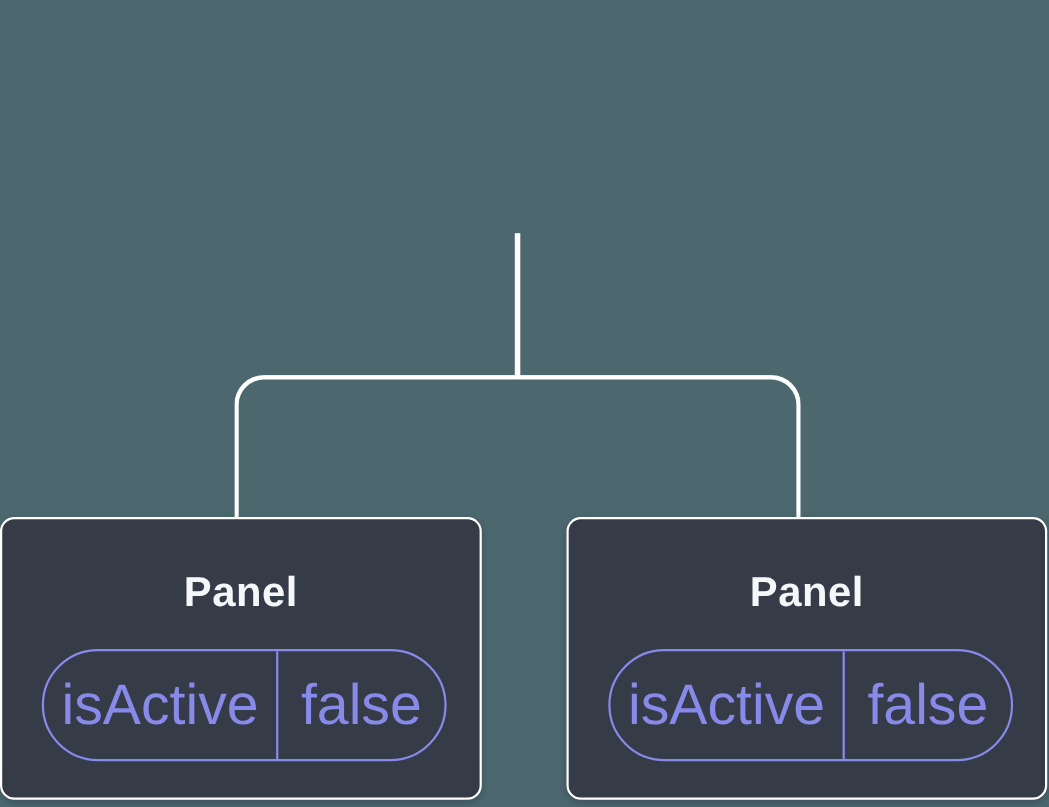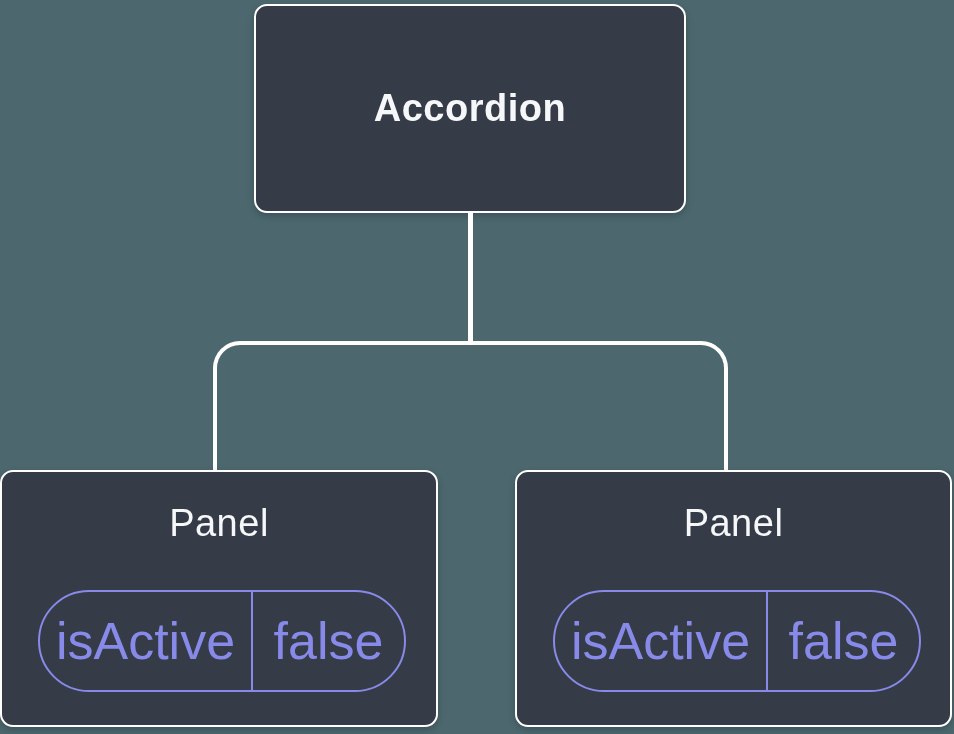--- a/index.html
+++ b/index.html
@@ -70,24 +70,24 @@
   .panel-node {
     top: 470px;
     height: 257px;
     display: flex;
     flex-direction: column;
     align-items: center;
   }
   .panel-left { left: 0px; width: 438px; }
   .panel-right { left: 515px; width: 437px; }
   .panel-title {
-    margin-top: 28px;
+    margin-top: 44px;
     color: var(--node-text);
     font-size: 38px;
-    font-weight: 400;
+    font-weight: 700;
     letter-spacing: 0.5px;
     line-height: 46px;
     white-space: nowrap;
   }
   .state-pill {
     position: absolute;
     left: 36px;
     top: 118px;
     width: 368px;
     height: 102px;
@@ -110,23 +110,20 @@
     width: 213px;
     border-right: 2.5px solid var(--state-accent);
   }
   .state-value-cell { flex: 1; }
 </style>
 </head>
 <body>
 
 <div class="canvas">
 
-  <div class="node root-node">
-    <span class="node-title">Accordion</span>
-  </div>
 
   <div class="connector-stem"></div>
   <div class="connector-bracket"></div>
 
   <div class="node panel-node panel-left">
     <div class="panel-title">Panel</div>
     <div class="state-pill">
       <div class="state-cell state-name-cell">isActive</div>
       <div class="state-cell state-value-cell">false</div>
     </div>

